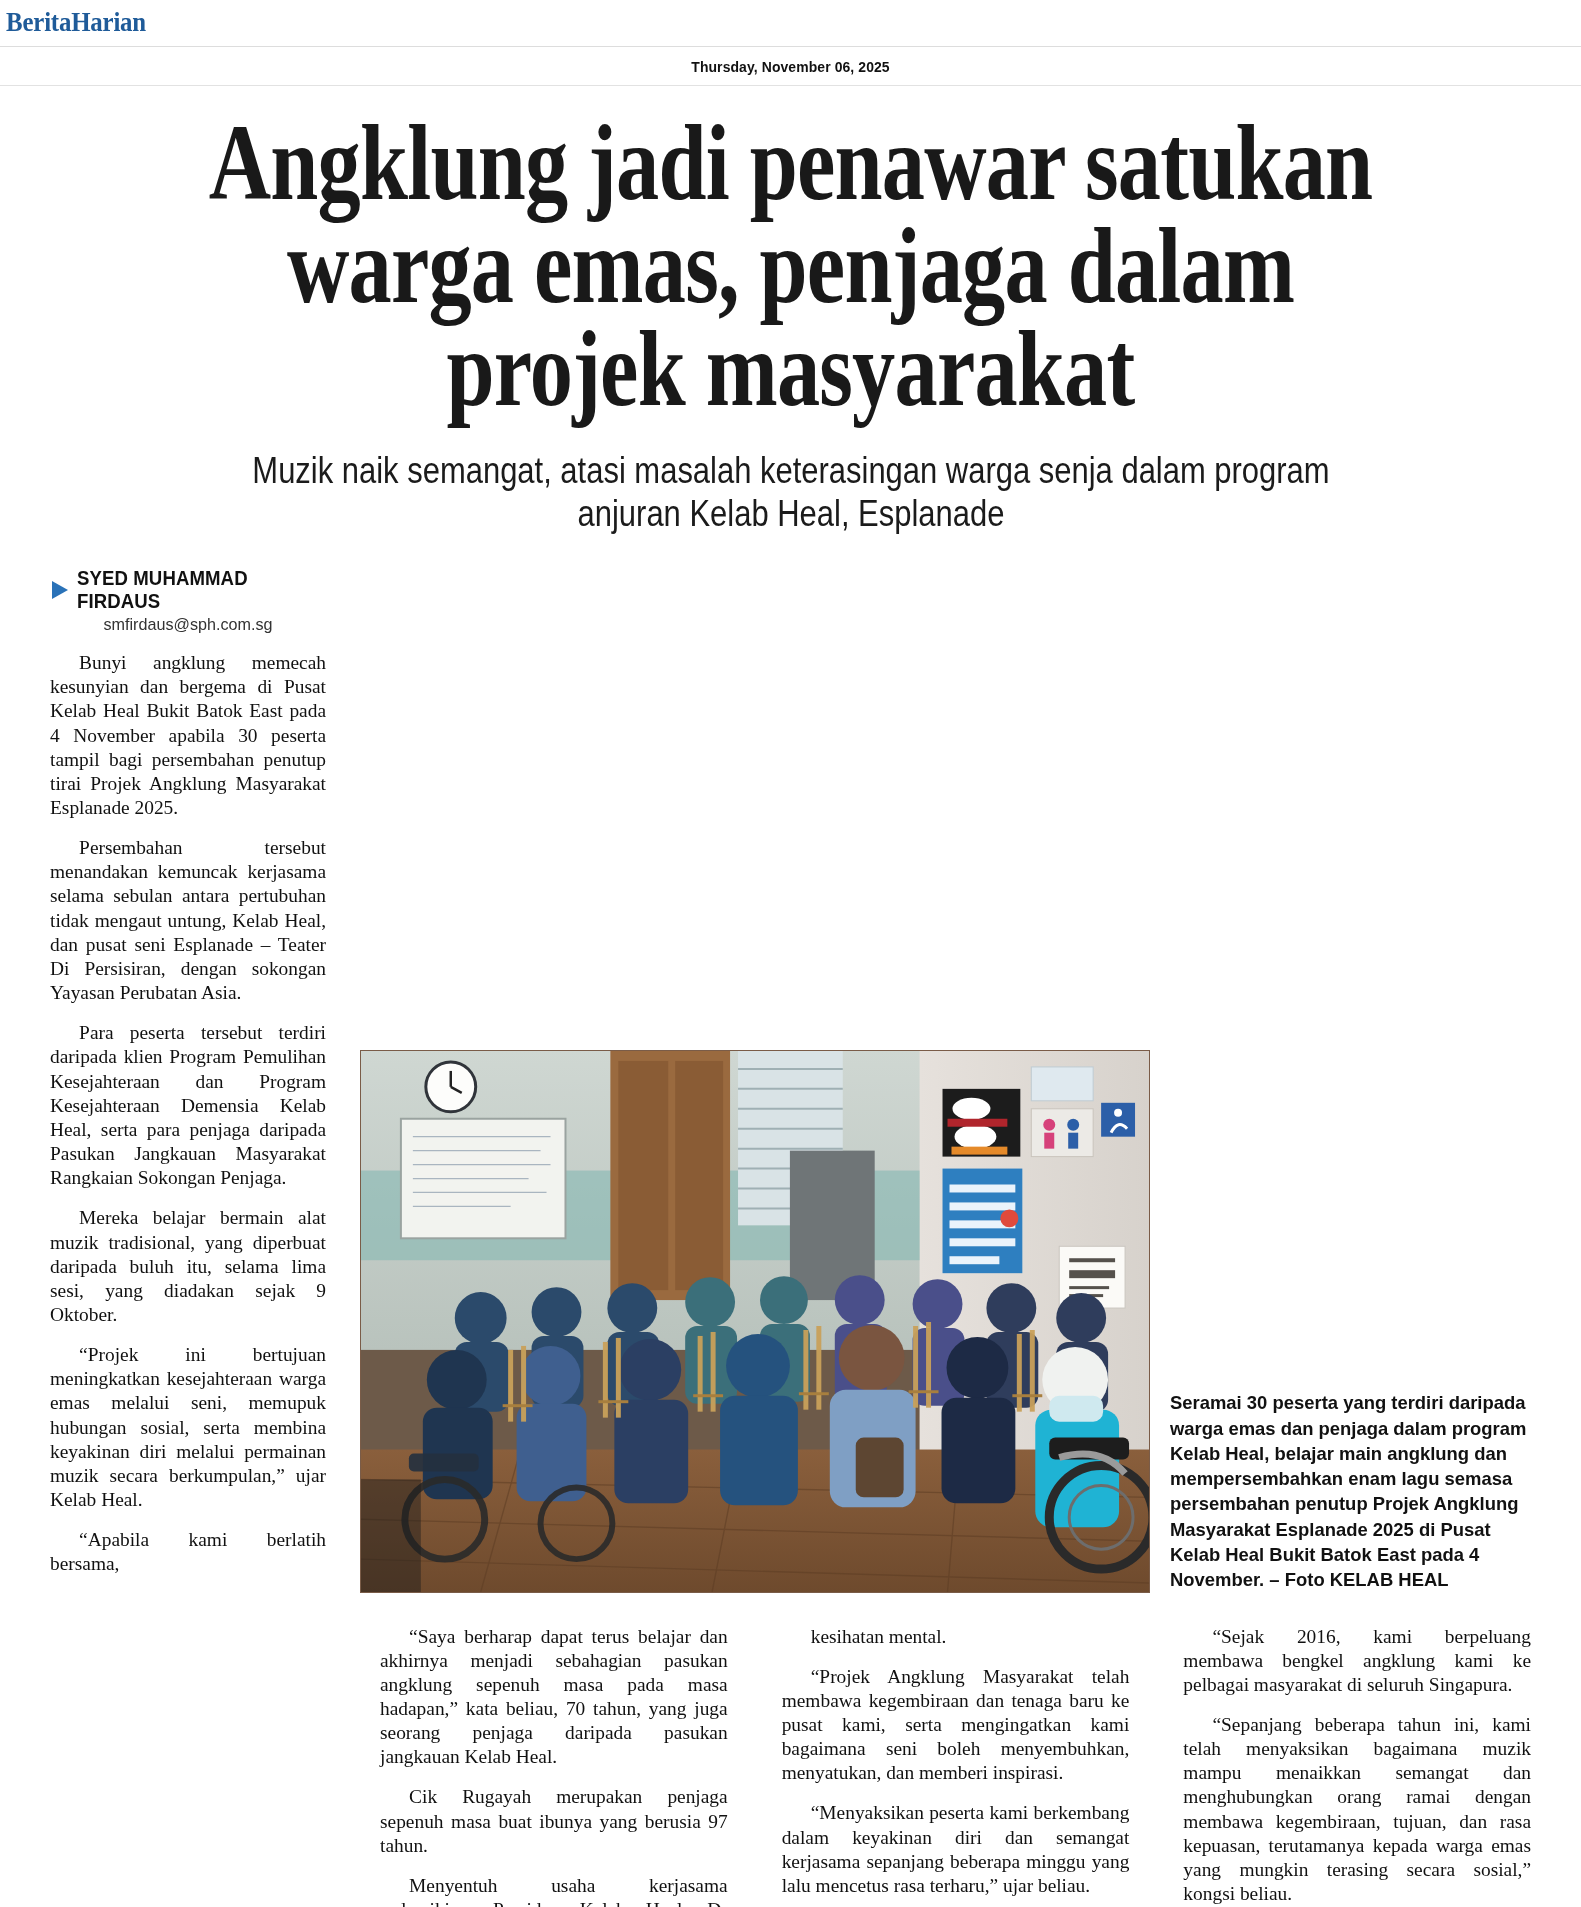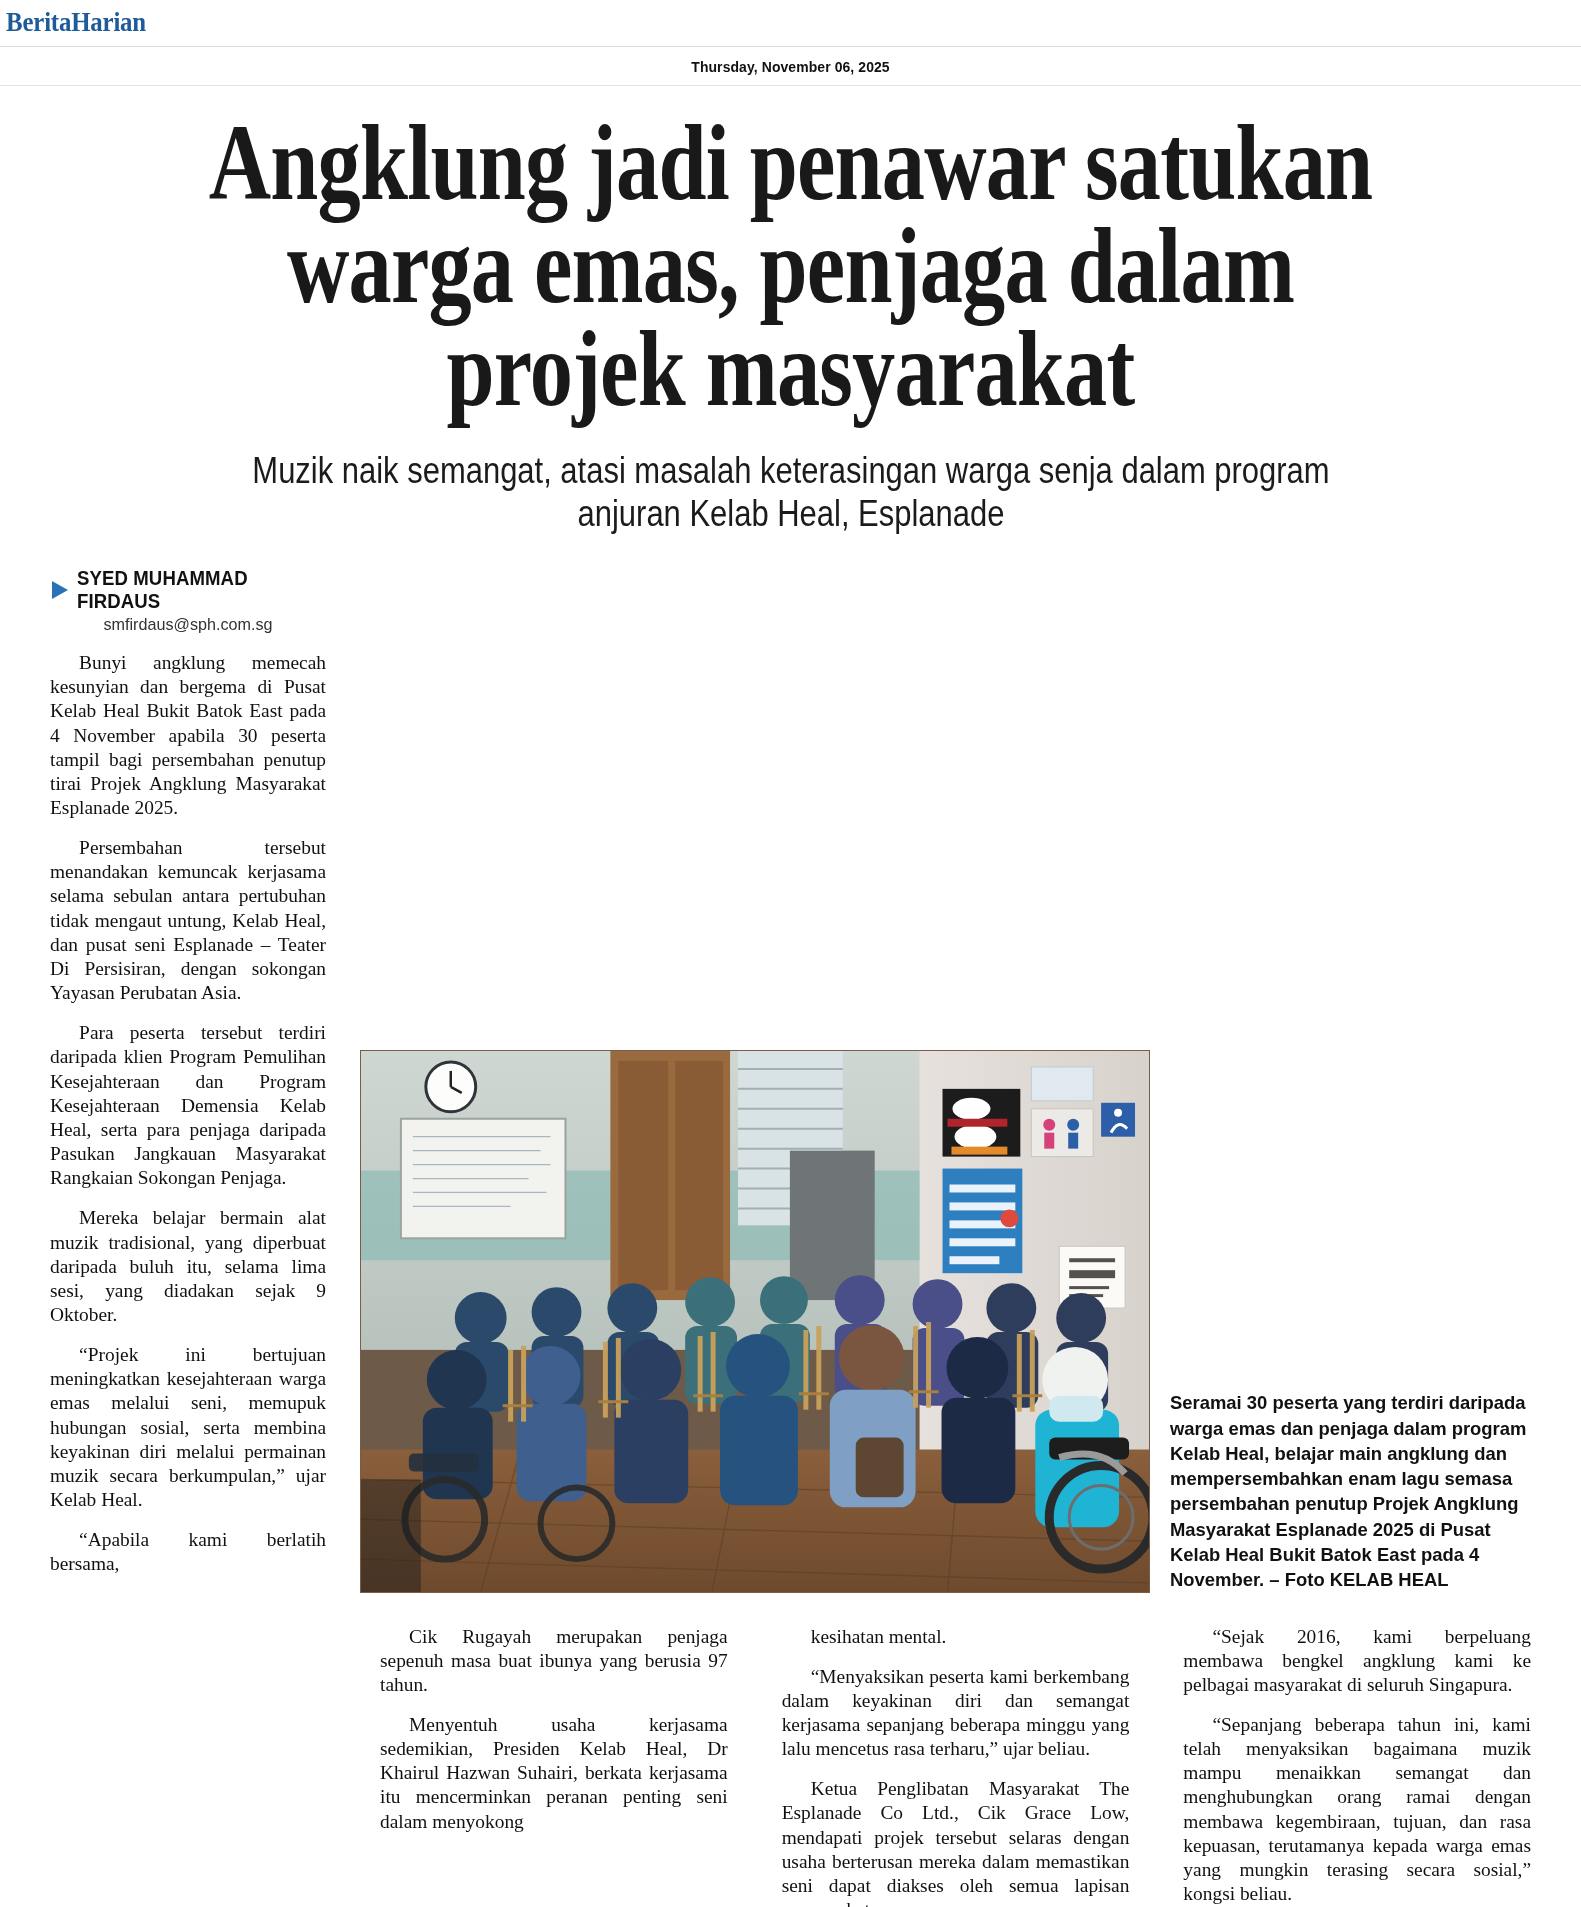--- a/index.html
+++ b/index.html
@@ -428,27 +428,29 @@
 
     <div class="caption-col">
       <div class="caption-text">Seramai 30 peserta yang terdiri daripada warga emas dan penjaga dalam program Kelab Heal, belajar main angklung dan mempersembahkan enam lagu semasa persembahan penutup Projek Angklung Masyarakat Esplanade 2025 di Pusat Kelab Heal Bukit Batok East pada 4 November. – Foto KELAB HEAL</div>
     </div>
   </div>
 
   <div class="bottom-section">
     <div class="bcol spacer"></div>
     <div class="bcol">
       <div class="body-col">
+          <p>“Saya berharap dapat terus belajar dan akhirnya menjadi sebahagian pasukan angklung sepenuh masa pada masa hadapan,” kata beliau, 70 tahun, yang juga seorang penjaga daripada pasukan jangkauan Kelab Heal.</p>
           <p>Cik Rugayah merupakan penjaga sepenuh masa buat ibunya yang berusia 97 tahun.</p>
           <p>Menyentuh usaha kerjasama sedemikian, Presiden Kelab Heal, Dr Khairul Hazwan Suhairi, berkata kerjasama itu mencerminkan peranan penting seni dalam menyokong</p>
         </div>
     </div>
     <div class="bcol">
       <div class="body-col">
           <p>kesihatan mental.</p>
+          <p>“Projek Angklung Masyarakat telah membawa kegembiraan dan tenaga baru ke pusat kami, serta mengingatkan kami bagaimana seni boleh menyembuhkan, menyatukan, dan memberi inspirasi.</p>
           <p>“Menyaksikan peserta kami berkembang dalam keyakinan diri dan semangat kerjasama sepanjang beberapa minggu yang lalu mencetus rasa terharu,” ujar beliau.</p>
           <p>Ketua Penglibatan Masyarakat The Esplanade Co Ltd., Cik Grace Low, mendapati projek tersebut selaras dengan usaha berterusan mereka dalam memastikan seni dapat diakses oleh semua lapisan masyarakat.</p>
         </div>
     </div>
     <div class="bcol">
       <div class="body-col">
           <p>“Sejak 2016, kami berpeluang membawa bengkel angklung kami ke pelbagai masyarakat di seluruh Singapura.</p>
           <p>“Sepanjang beberapa tahun ini, kami telah menyaksikan bagaimana muzik mampu menaikkan semangat dan menghubungkan orang ramai dengan membawa kegembiraan, tujuan, dan rasa kepuasan, terutamanya kepada warga emas yang mungkin terasing secara sosial,” kongsi beliau.</p>
           <p>Bagi meneruskan usaha ini, Yayasan Perubatan Asia akan menyumbang dua set lengkap angklung kepada Kelab Heal, membolehkan kegiatan berasaskan muzik diteruskan.</p>
         </div>

